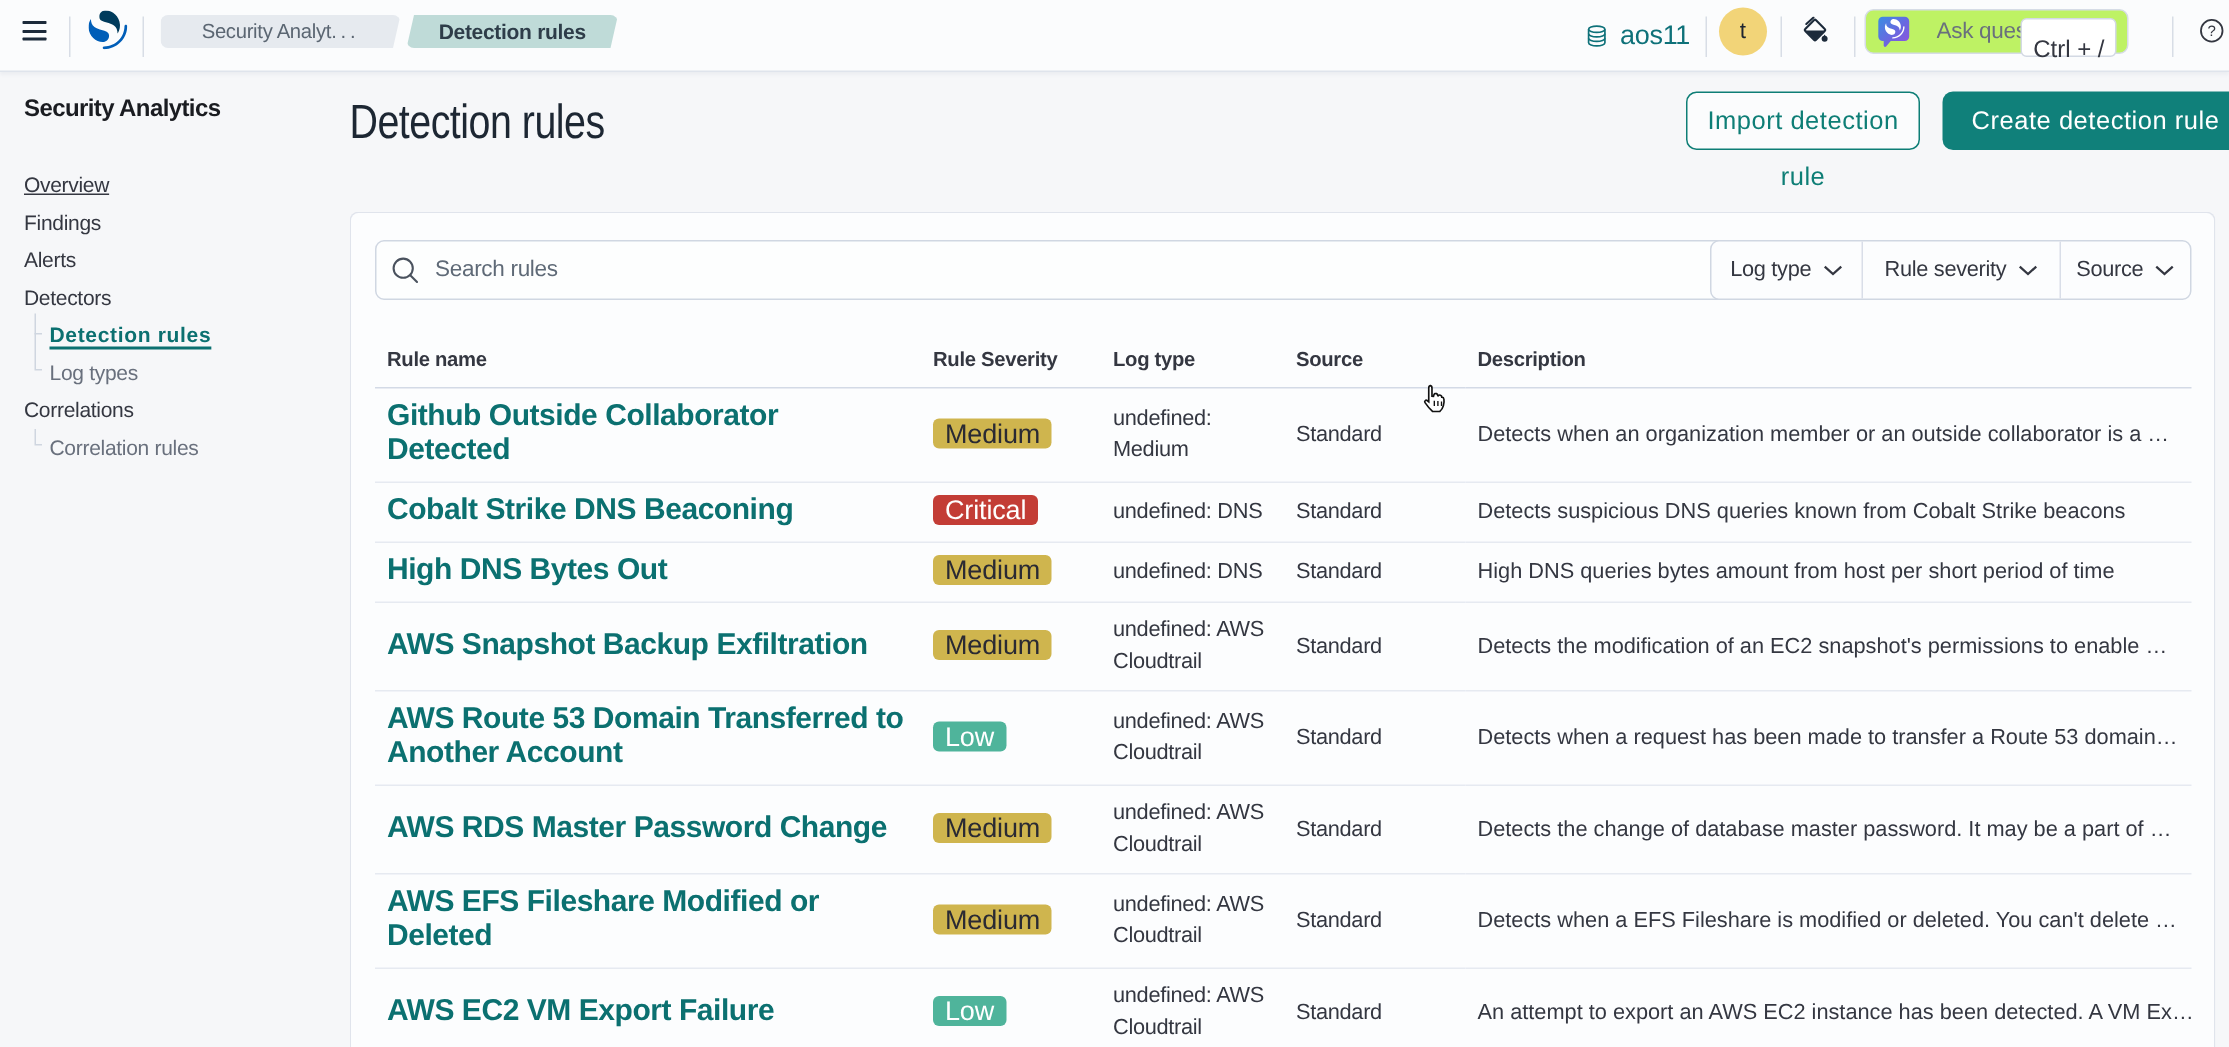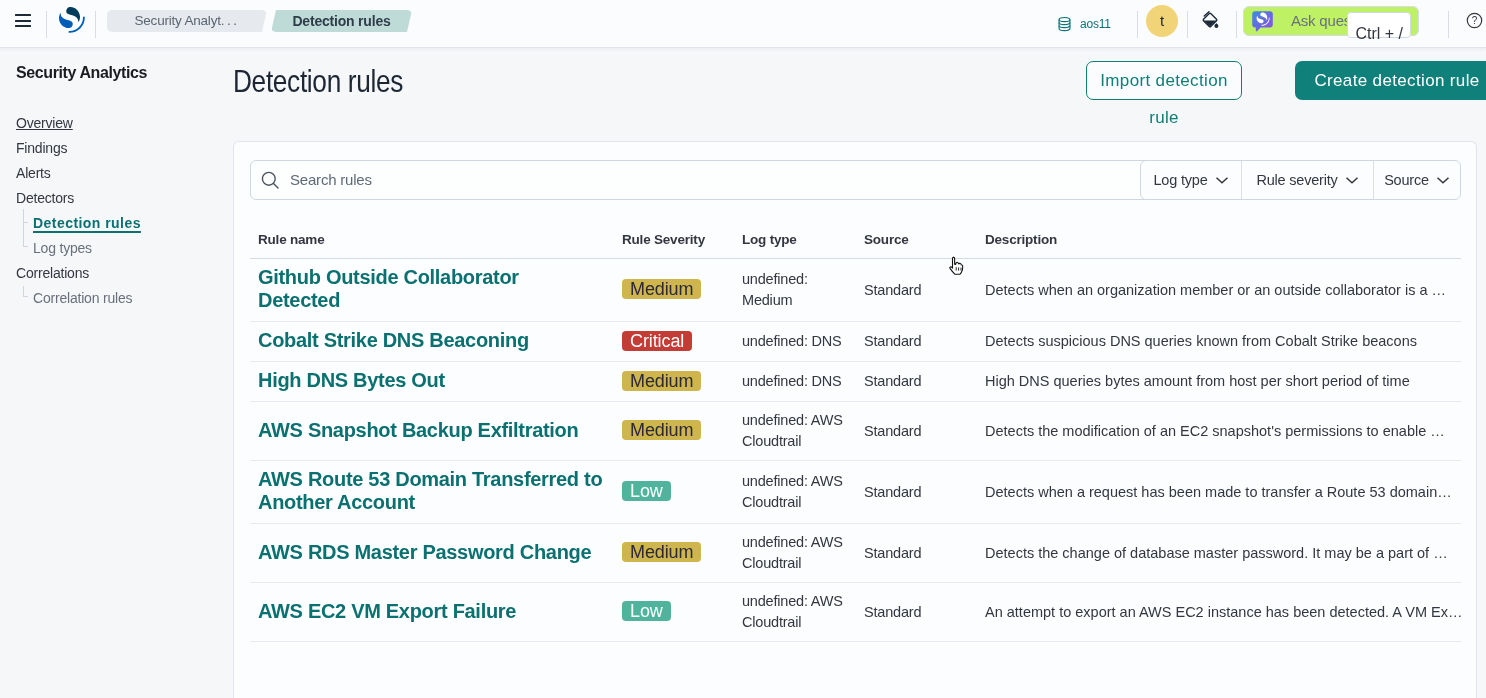--- a/index.html
+++ b/index.html
@@ -15,42 +15,42 @@
 #burger div { height:2px; background:#1c2a3a; margin-bottom:3.6px; border-radius:0.5px; }
 #oslogo { position:absolute; left:59px; top:7px; }
 
 .crumb { position:absolute; top:10px; height:22px; line-height:22px; font-size:13px; letter-spacing:-0.2px; text-align:center; }
 #crumb1 { left:107px; width:160px; background:#e6eaef; color:#5b6672; border-radius:5px;
   clip-path: polygon(0 0, 100% 0, calc(100% - 5px) 100%, 0 100%); }
 #crumb2 { left:271px; width:141px; background:#bfdbd8; color:#2e3d49; font-weight:600; border-radius:5px;
   clip-path: polygon(5px 0, 100% 0, calc(100% - 5px) 100%, 0 100%); }
 
 #dbgrp { position:absolute; left:1057px; top:0; height:47px; display:flex; align-items:center; }
-#aos { color:#0e7179; font-size:12px; letter-spacing:-0.2px; margin-left:8px; }
+#aos { color:#0e7179; font-size:18px; letter-spacing:-0.2px; margin-left:8px; }
 #avatar { position:absolute; left:1146px; top:4.5px; width:32px; height:32px; border-radius:50%; background:#f2d478; color:#1e2430; font-size:15px; text-align:center; line-height:32px; }
 #askbox { position:absolute; left:1243px; top:6px; width:176px; height:30px; background:#bef264; border:1px solid #d6dce6; border-radius:6px; }
 #askph { position:absolute; left:47px; top:0; width:81px; height:28px; line-height:28px; color:#69707d; font-size:15px; letter-spacing:-0.2px; overflow:hidden; white-space:nowrap; }
 #ctrlk { position:absolute; right:7px; top:5px; height:19px; line-height:17px; border:1px solid #d3d9e4; background:#fff; border-radius:4px; font-size:16px; color:#343741; padding:12px 7px; }
 #chaticon { position:absolute; left:8px; top:3px; }
 #helpico { position:absolute; left:1466px; top:12px; }
 
 
 #side { position:absolute; left:0; top:48px; width:232px; }
 #sidetitle { position:absolute; left:16px; top:16px; font-size:16px; font-weight:700; color:#1a1c21; letter-spacing:-0.4px; }
 .nav { position:absolute; left:16px; font-size:14px; letter-spacing:-0.2px; color:#343741; white-space:nowrap; }
 .nav.sub { left:33px; }
 .nav.dim { color:#69707d; }
 .nav.sel { color:#0b7070; font-weight:700; letter-spacing:0.45px; text-decoration:underline; text-decoration-thickness:1.5px; text-underline-offset:3px; }
 .vline { position:absolute; width:1px; background:#cfd6e0; left:23px; }
 .nub { position:absolute; height:1px; background:#cfd6e0; left:23px; width:5px; }
 
 
 #title { position:absolute; left:233px; top:65px; font-size:32px; line-height:32px; letter-spacing:-0.4px; color:#1d2733; transform:scaleX(0.82); transform-origin:0 50%; white-space:nowrap; }
 .btn { position:absolute; top:61px; height:39px; border-radius:7px; font-size:17px; letter-spacing:0.35px; text-align:center; line-height:37px; font-weight:400; }
-#btn-import { left:1086px; width:156px; border:1px solid #0e7e76; color:#0e7e76; background:#fbfcfd; }
+#btn-import { left:1124px; width:156px; border:1px solid #0e7e76; color:#0e7e76; background:#fbfcfd; }
 #btn-create { left:1295px; width:204px; background:#10807a; color:#ffffff; line-height:39px; }
 
 #panel { position:absolute; left:233px; top:141px; width:1244px; height:580px; background:#fcfdfe; border:1px solid #e0e4ec; border-radius:6px 6px 0 0; border-bottom:none; }
 
 #search { position:absolute; left:16px; top:18px; width:1000px; height:40px; background:#fdfefe; border:1px solid #d0d7e2; border-radius:6px; }
 #search .ph { position:absolute; left:39px; top:0; line-height:38px; font-size:15px; color:#5f6a77; letter-spacing:-0.2px; }
 #filters { position:absolute; left:906px; top:18px; width:321px; height:40px; background:#fcfdfe; border:1px solid #d0d7e2; border-radius:6px; display:flex; }
 .filt { position:relative; height:100%; border-right:1px solid #d9dee8; display:flex; align-items:center; justify-content:center; gap:7px; font-size:14.5px; color:#343741; letter-spacing:-0.2px; }
 .filt:last-child { border-right:none; }
 #f1 { width:101px; } #f2 { width:132px; } #f3 { width:86px; }
@@ -238,20 +238,27 @@
         <td class="desc">Detects when a request has been made to transfer a Route 53 domain…</td>
       </tr>
       <tr style="height:59px;">
         <td class="name"><a class="rn">AWS RDS Master Password Change</a></td>
         <td><span class="badge b-med">Medium</span></td>
         <td class="log wrap">undefined: AWS Cloudtrail</td>
         <td class="src">Standard</td>
         <td class="desc">Detects the change of database master password. It may be a part of …</td>
       </tr>
       <tr style="height:59px;">
+        <td class="name"><a class="rn">AWS EFS Fileshare Modified or Deleted</a></td>
+        <td><span class="badge b-med">Medium</span></td>
+        <td class="log wrap">undefined: AWS Cloudtrail</td>
+        <td class="src">Standard</td>
+        <td class="desc">Detects when a EFS Fileshare is modified or deleted. You can't delete …</td>
+      </tr>
+      <tr style="height:59px;">
         <td class="name"><a class="rn">AWS EC2 VM Export Failure</a></td>
         <td><span class="badge b-low">Low</span></td>
         <td class="log wrap">undefined: AWS Cloudtrail</td>
         <td class="src">Standard</td>
         <td class="desc">An attempt to export an AWS EC2 instance has been detected. A VM Ex…</td>
       </tr>
     </tbody>
       </table>
   </div>
 

